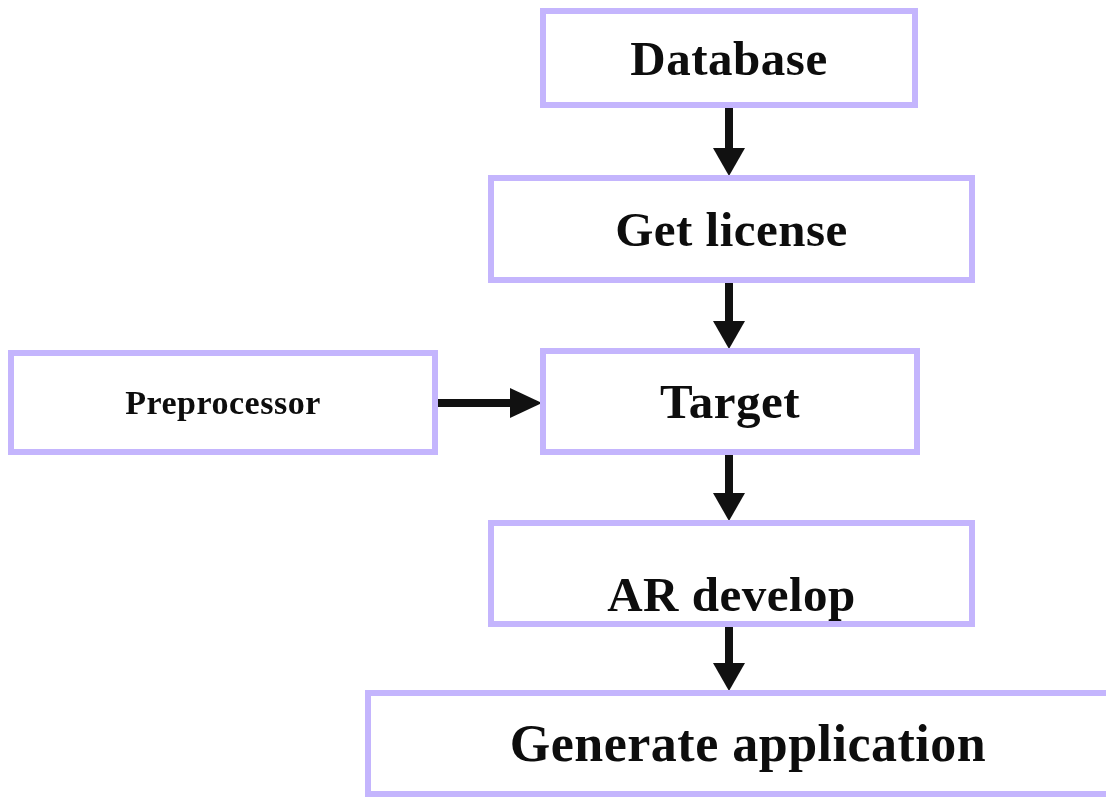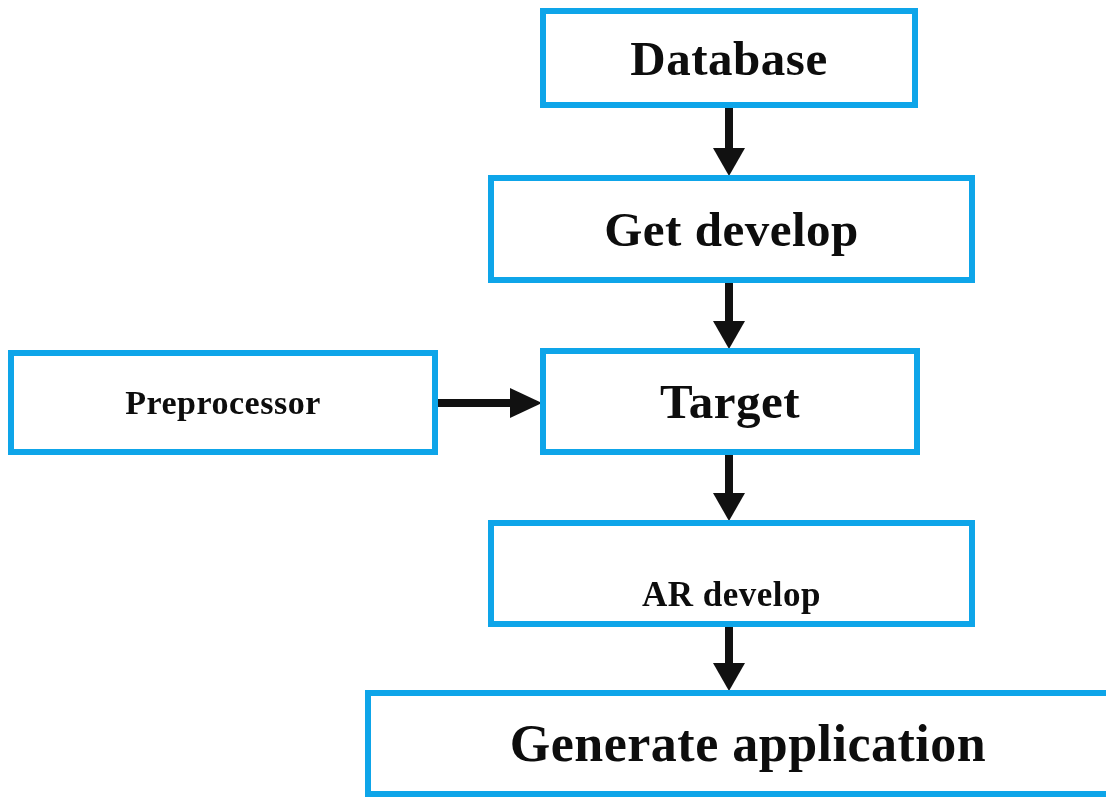--- a/index.html
+++ b/index.html
@@ -15,21 +15,21 @@
     position: relative;
     width: 1106px;
     height: 804px;
     background: #ffffff;
     overflow: hidden;
   }
   .node-box {
     position: absolute;
     box-sizing: border-box;
     background: #ffffff;
-    border: 6px solid #0ea5e9;
+    border: 6px solid #c4b5fd;
     display: flex;
     align-items: center;
     justify-content: center;
   }
   .node-label {
     font-family: "Liberation Serif", "DejaVu Serif", serif;
     font-weight: bold;
     color: #0d0d0d;
     line-height: 1;
     letter-spacing: 0.5px;
@@ -41,21 +41,21 @@
   #box-getlicense { left: 488px; top: 175px; width: 487px; height: 108px; }
   #box-target     { left: 540px; top: 348px; width: 380px; height: 107px; }
   #box-preprocessor { left: 8px;  top: 350px; width: 430px; height: 105px; }
   #box-ardevelop  { left: 488px; top: 520px; width: 487px; height: 107px; }
   #box-generate   { left: 365px; top: 690px; width: 766px; height: 107px; }
 
   #box-database   .node-label { font-size: 49px; }
   #box-getlicense .node-label { font-size: 49px; }
   #box-target     .node-label { font-size: 49px; }
   #box-preprocessor .node-label { font-size: 34px; }
-  #box-ardevelop  .node-label { font-size: 35px; margin-top: 42px; }
+  #box-ardevelop  .node-label { font-size: 49px; margin-top: 42px; }
   #box-generate   .node-label { font-size: 52px; }
 
   
   .arrow {
     position: absolute;
     overflow: visible;
   }
   .arrow svg { display: block; overflow: visible; }
   .arrow-line { stroke: #111111; fill: none; }
   .arrow-head { fill: #111111; stroke: none; }
@@ -98,21 +98,21 @@
       <line class="arrow-line" x1="16" y1="0" x2="16" y2="42" stroke-width="8"></line>
       <polygon class="arrow-head" points="0,38 32,38 16,66"></polygon>
     </svg>
   </div>
 
   <div class="node-box" id="box-database">
     <span class="node-label">Database</span>
   </div>
 
   <div class="node-box" id="box-getlicense">
-    <span class="node-label">Get develop</span>
+    <span class="node-label">Get license</span>
   </div>
 
   <div class="node-box" id="box-preprocessor">
     <span class="node-label">Preprocessor</span>
   </div>
 
   <div class="node-box" id="box-target">
     <span class="node-label">Target</span>
   </div>
 

